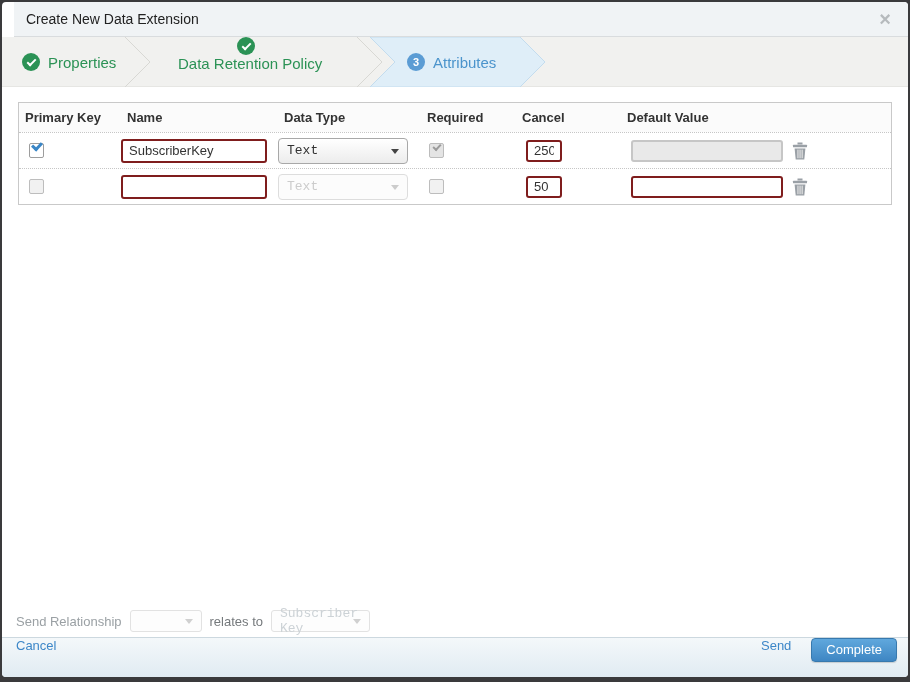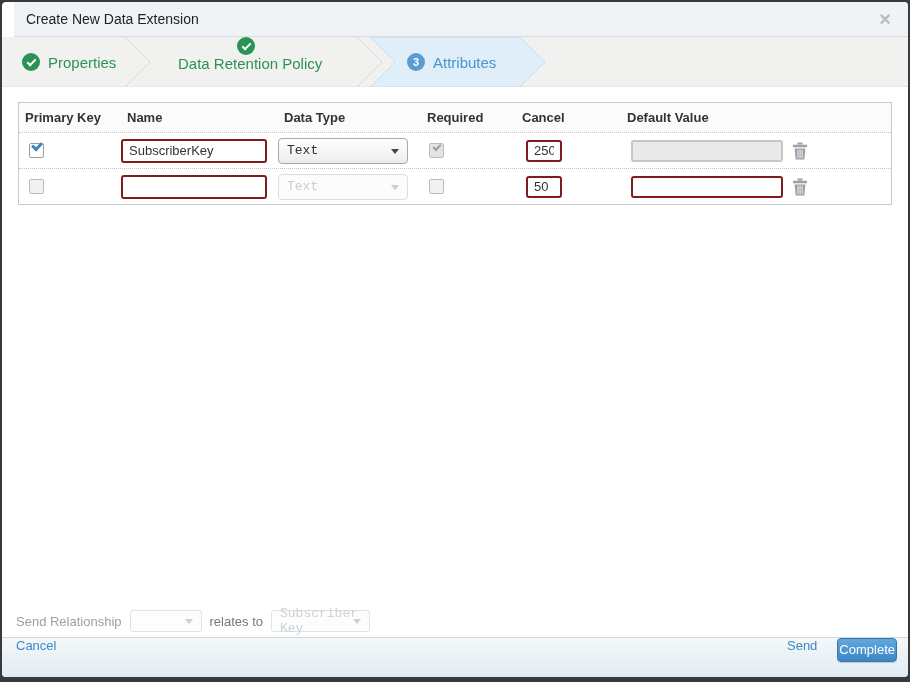--- a/index.html
+++ b/index.html
@@ -121,21 +121,21 @@
   .footer {
     position: absolute; left: 0; bottom: 0; right: 0; height: 40px;
     background: linear-gradient(#f4f8fa, #e0ebf2);
     border-top: 1px solid #ccd8df;
     display: flex; align-items: flex-start; padding: 0 11px 0 14px;
   }
   .link { color: #3d87c8; font-size: 13px; cursor: pointer; text-decoration: none; }
   .link.cancel { margin-right: auto; }
   .link.back { margin-right: 20px; }
   .btn-primary {
-    height: 24px; padding: 0 1px; border-radius: 4px;
+    height: 24px; padding: 0 14px; border-radius: 4px;
     background: linear-gradient(#60a8dd, #3e86c3);
     border: 1px solid #3779ae; color: #fff; font-size: 13px;
     font-family: inherit; cursor: pointer; line-height: 22px;
     box-shadow: 0 1px 1px rgba(0,0,0,0.15);
   }
 </style>
 </head>
 <body>
 
 <div class="dialog">

